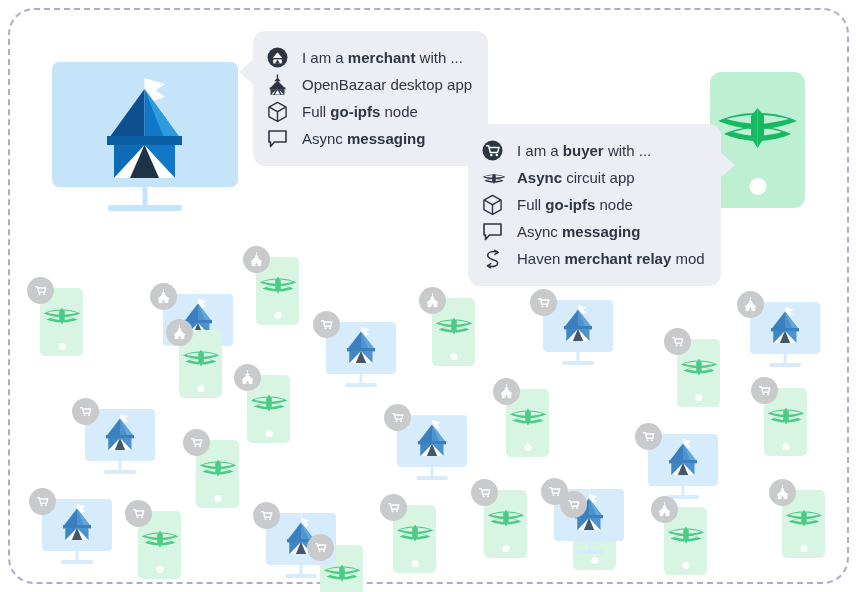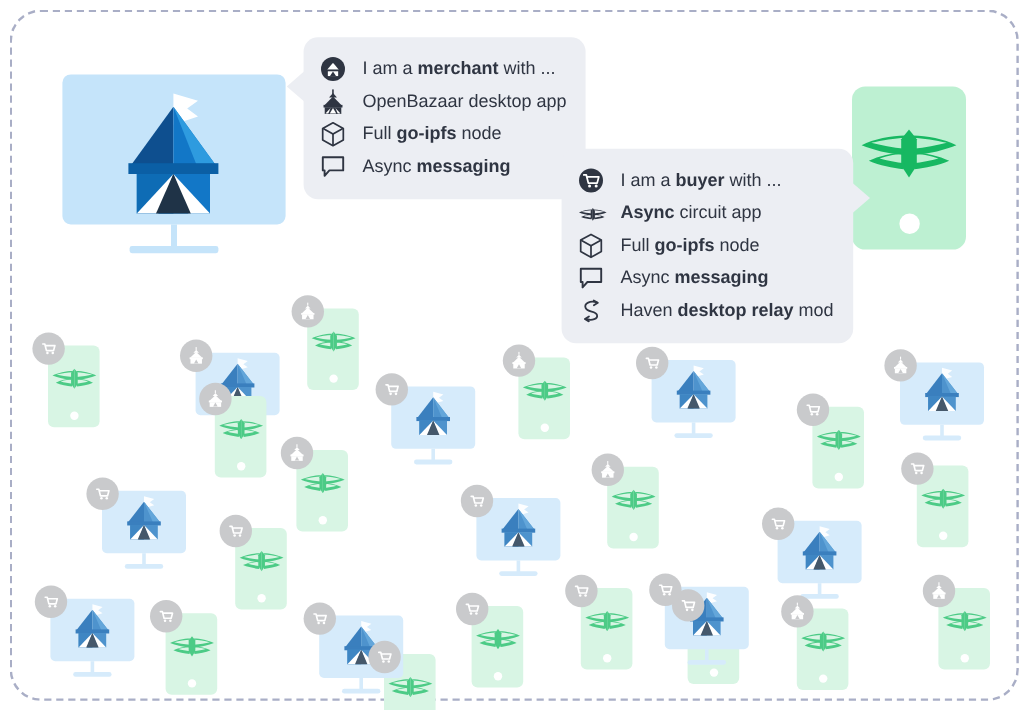--- a/index.html
+++ b/index.html
@@ -309,21 +309,21 @@
 
     <div class="row">
       <span class="ico">
         <svg width="21" height="20" viewBox="0 0 21 20">
           <path d="M15.5 3.2 C10 1.2 4.5 3.6 6 7.6 C7.4 11.4 14.5 10 15.5 13.4 C16.4 16.6 11.5 18.6 6.2 16.8" fill="none" stroke="#2f3542" stroke-width="1.5" stroke-linecap="round"></path>
           <path d="M12.8 1.4 L16.2 3.3 L12.9 5.4" fill="none" stroke="#2f3542" stroke-width="1.5" stroke-linecap="round" stroke-linejoin="round"></path>
           <path d="M8.8 14.7 L5.4 16.8 L8.7 18.8" fill="none" stroke="#2f3542" stroke-width="1.5" stroke-linecap="round" stroke-linejoin="round"></path>
         </svg>
       </span>
       <span class="txt">
-        <span>Haven </span><b>desktop relay</b><span> mod</span>
+        <span>Haven </span><b>merchant relay</b><span> mod</span>
       </span>
     </div>
   </div>
 
   <div id="node-field">
       <div class="node node-phone" style="left: 40px; top: 288px;">
         <div class="slab">
           <div class="glyph"><svg width="38" height="26" viewBox="0 0 26 16">
               <g fill="#4ccb86">
                 <path d="M13 3 L13 14.5 L11.1 11.6 L11.1 5.4 Z"></path>

